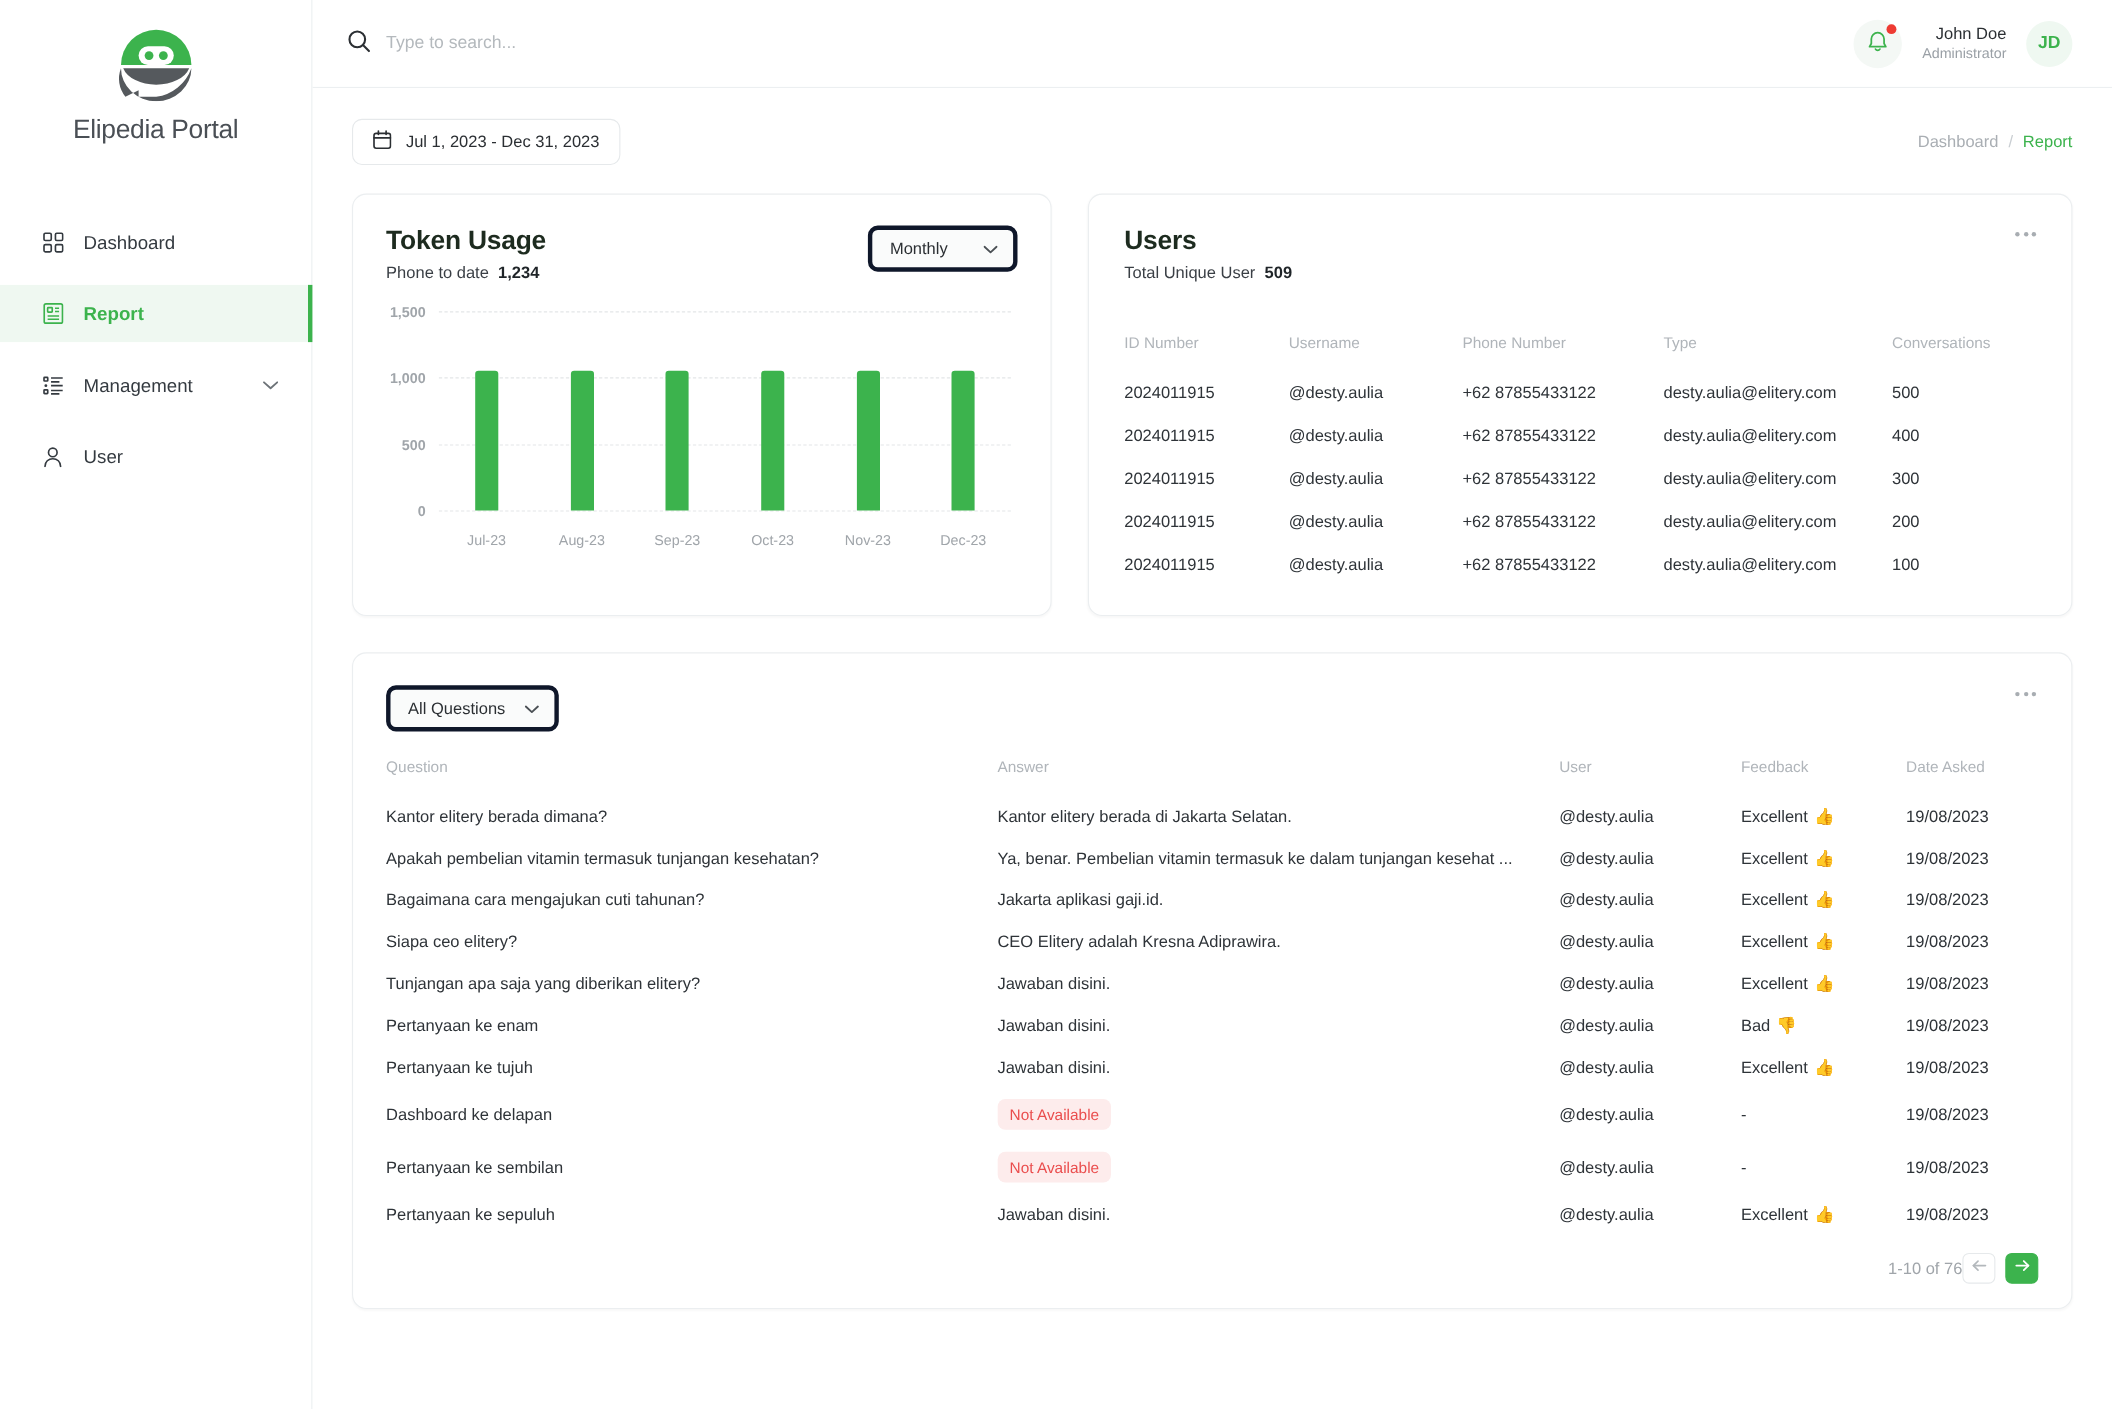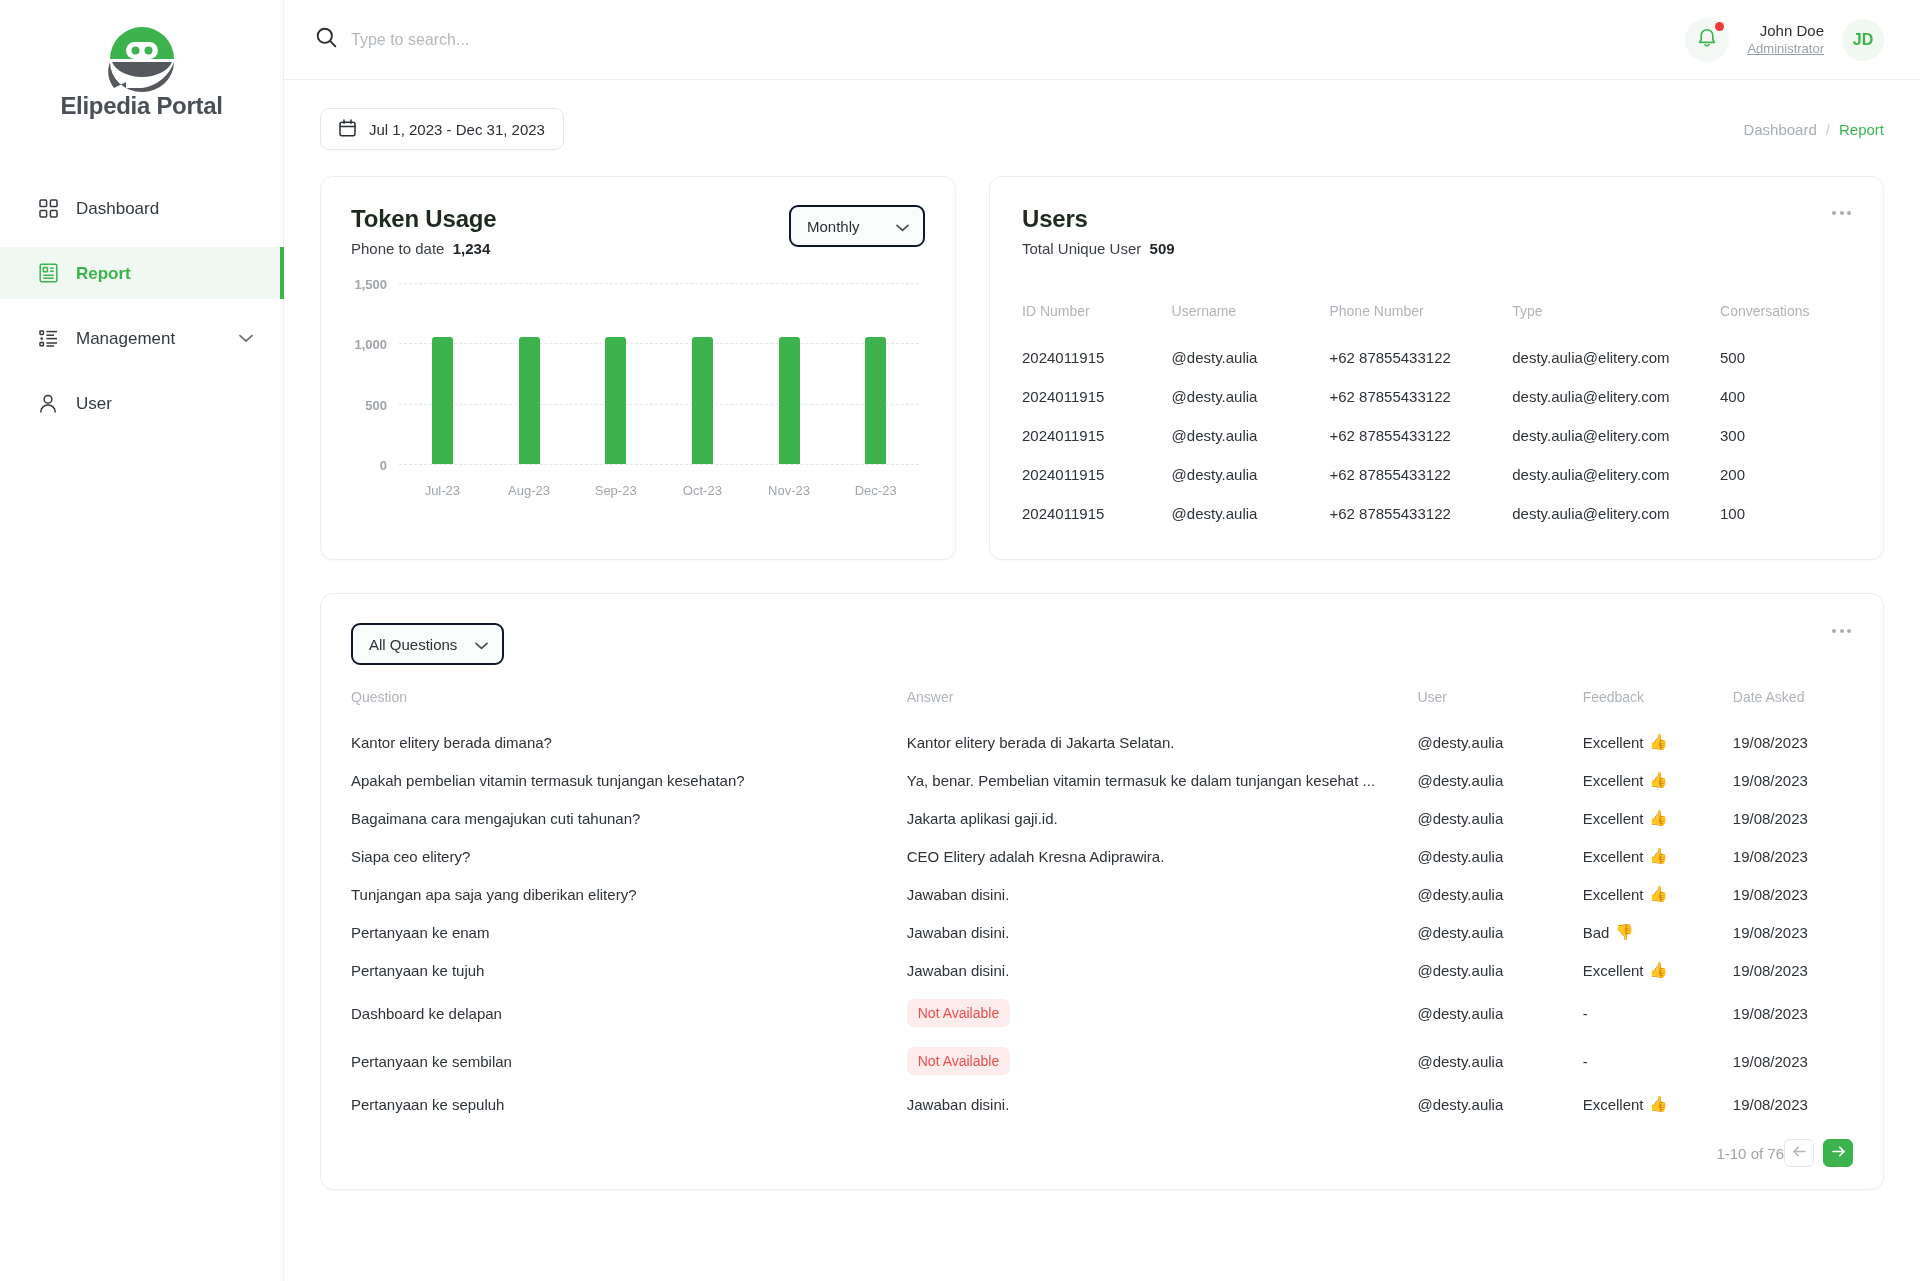--- a/index.html
+++ b/index.html
@@ -16,21 +16,22 @@
   .sidebar {
     width: 284px; min-width: 284px; height: 1281px;
     background: #ffffff;
     border-right: 1px solid #eceff1;
     display: flex; flex-direction: column;
     position: relative;
   }
   .brand { padding: 26px 0 0 0; text-align: center; }
   .logo-wrap { display: flex; justify-content: center; }
   .brand-title {
-    font-size: 24px; font-weight: 700; color: #4a4f55;
+    margin-top: 12px;
+    font-size: 24px; font-weight: 400; color: #4a4f55;
     letter-spacing: -0.3px;
   }
   .nav { margin-top: 62px; display: flex; flex-direction: column; }
   .nav-item {
     display: flex; align-items: center; gap: 17px;
     height: 52px; padding: 0 0 0 37px;
     font-size: 17px; color: #343a40;
     cursor: pointer; position: relative;
     background: transparent;
   }
@@ -68,21 +69,21 @@
     width: 44px; height: 44px; border-radius: 50%;
     background: #f4f8f5; display: flex; align-items: center; justify-content: center;
     position: relative; cursor: pointer;
   }
   .bell-dot {
     position: absolute; top: 4px; right: 5px;
     width: 9px; height: 9px; border-radius: 50%; background: #ee3b33;
   }
   .user-meta { text-align: right; line-height: 1.25; }
   .user-name { font-size: 15px; color: #2b2f33; font-weight: 400; }
-  .user-role { font-size: 13px; color: #9aa0a6; text-decoration: underline; }
+  .user-role { font-size: 13px; color: #9aa0a6; }
   .avatar {
     width: 42px; height: 42px; border-radius: 50%;
     background: #eff8f1; color: #3cb34d;
     font-size: 16px; font-weight: 700;
     display: flex; align-items: center; justify-content: center;
     cursor: pointer;
   }
 
   
   .content { flex: 1; padding: 28px 36px 0 36px; overflow: hidden; }
@@ -114,21 +115,21 @@
   .card-users { flex: 1; padding: 28px 30px 26px 32px; }
 
   .card-head { display: flex; align-items: flex-start; justify-content: space-between; }
   .card-title { font-size: 24px; font-weight: 700; color: #1d2b1f; letter-spacing: -0.2px; }
   .card-sub { margin-top: 7px; font-size: 15px; color: #3a3f45; }
   .card-sub b { font-weight: 700; color: #1f2428; }
 
   .select-pill {
     display: flex; align-items: center; justify-content: space-between; gap: 18px;
     height: 42px; padding: 0 14px 0 16px; min-width: 136px;
-    border: 2px solid #0f172a; border-radius: 9px; background: #fafbfb;
+    border: 4px solid #0f172a; border-radius: 9px; background: #fafbfb;
     font-size: 15px; color: #2b2f33; cursor: pointer;
   }
 
   .dots-btn {
     display: flex; gap: 3.5px; align-items: center; cursor: pointer;
     padding: 6px 2px;
   }
   .dots-btn i { width: 4px; height: 4px; border-radius: 50%; background: #a8adb2; display: block; }
 
   

